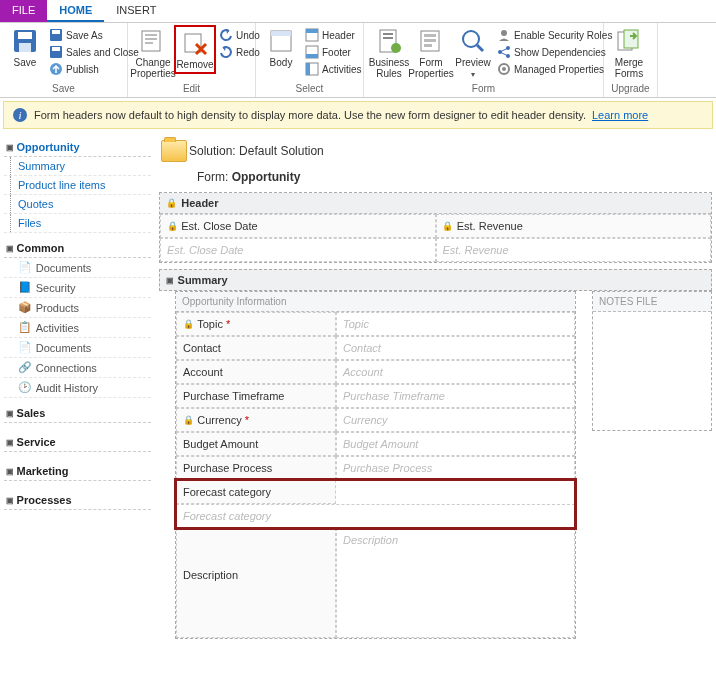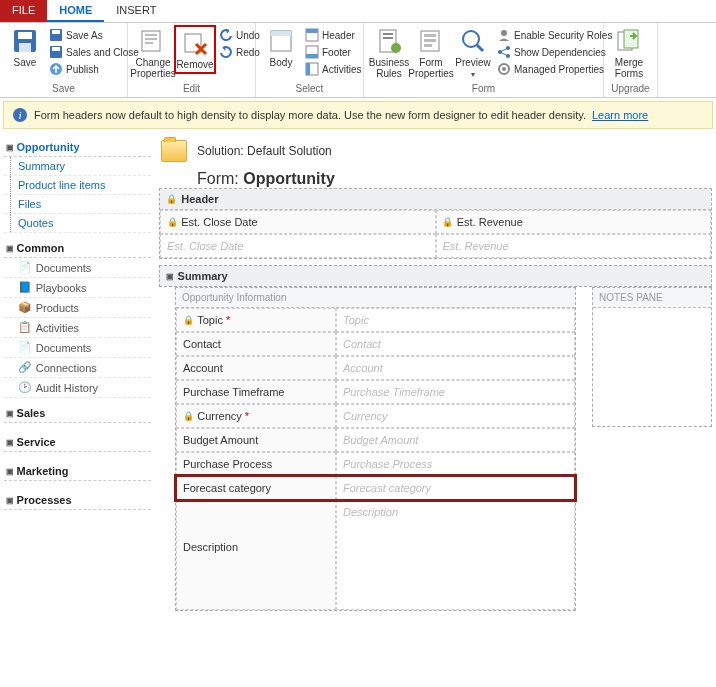--- a/index.html
+++ b/index.html
@@ -1,19 +1,19 @@
 <!DOCTYPE html>
 <html><head>
 <meta charset="utf-8">
 <style>
 * { box-sizing: border-box; margin: 0; padding: 0; }
 body { font-family: "Segoe UI", Tahoma, sans-serif; font-size: 11px; color: #333; background: #fff; width: 716px; }
 .tabs { display: flex; background: #fff; border-bottom: 1px solid #ccc; }
 .tab { padding: 4px 12px; font-size: 11px; cursor: pointer; }
-.tab.file { background: #b91c1c; color: #fff; }
+.tab.file { background: #a21caf; color: #fff; }
 .tab.active { color: #0F6CBD; border-bottom: 2px solid #0F6CBD; font-weight: 600; }
 .ribbon { display: flex; background: #fff; border-bottom: 1px solid #ccc; height: 75px; }
 .rgroup { display: flex; flex-direction: column; border-right: 1px solid #e0e0e0; padding: 2px 4px; }
 .rgroup-body { flex: 1; display: flex; align-items: flex-start; }
 .rgroup-label { text-align: center; font-size: 10px; color: #666; padding: 1px 0; }
 .rbtn-lg { display: flex; flex-direction: column; align-items: center; justify-content: center; padding: 2px 6px; cursor: pointer; min-width: 42px;}
 .rbtn-lg .ico { width: 28px; height: 28px; display:flex; align-items:center; justify-content:center; }
 .rbtn-lg .lbl { font-size: 10px; text-align: center; line-height: 1.1; margin-top: 2px; }
 .rbtn-sm { display: flex; align-items: center; padding: 1px 3px; cursor: pointer; font-size: 10px; gap: 3px; white-space: nowrap; }
 .rbtn-sm .ico { width: 14px; height: 14px; display:flex; align-items:center; justify-content:center; }
@@ -23,40 +23,40 @@
 .info-bar a { color: #0066cc; text-decoration: underline; cursor: pointer; }
 .main { display: flex; }
 .sidebar { width: 155px; padding: 6px 4px; }
 .nav-sec { margin-bottom: 6px; }
 .nav-hdr { font-size: 11px; font-weight: bold; color: #222; padding: 3px 2px; border-bottom: 1px dashed #ccc; cursor: pointer; display:flex; align-items:center; gap:3px;}
 .nav-hdr.primary { color: #0F6CBD; }
 .nav-item { font-size: 11px; color: #0F6CBD; padding: 3px 4px 3px 14px; cursor: pointer; border-bottom: 1px dashed #e5e5e5; position: relative; display:flex; align-items:center; gap:4px;}
 .nav-item.common { color: #555; }
 .tree-line { position:absolute; left:6px; top:0; bottom:0; border-left:1px dotted #999; }
 .content { flex: 1; padding: 4px; }
-.sol-row { display: flex; align-items: center; gap: 10px; margin: 4px 0 8px 2px; }
+.sol-row { display: flex; align-items: center; gap: 2px; margin: 4px 0 8px 2px; }
 .folder-ico { width: 26px; height: 22px; background: linear-gradient(#FFE9A8,#F6C34B); border:1px solid #D9A93A; border-radius:2px; position:relative; }
 .folder-ico::before{content:"";position:absolute;top:-4px;left:2px;width:10px;height:4px;background:#F6C34B;border:1px solid #D9A93A;border-bottom:none;border-radius:2px 2px 0 0;}
 .sol-txt { font-size: 12px; }
-.form-title { font-size: 16px; margin-left: 38px; }
+.form-title { font-size: 12px; margin-left: 38px; margin-bottom: 8px; }
 .form-title b { font-weight: bold; }
 .canvas-row { display:flex; gap:16px;padding-left:16px; }
 .canvas-col { flex:1; }
 .side-col { width:120px; }
 .section { border: 1px dashed #aaa; margin-bottom: 6px; background:#fff; }
 .sec-hdr { background: #eef0f2; padding: 4px 6px; font-size: 11px; font-weight: bold; display:flex; align-items:center; gap:4px; border-bottom:1px dashed #bbb;}
 .sec-hdr.sub { background:#f5f6f7; color:#999; font-weight:normal; font-size:10px; }
 .lock { color:#c0392b; font-size:9px; }
 .caret { font-size:8px; color:#555;}
 .field-grid { display:flex; }
 .field-cell { border:1px dashed #ccc; }
 .field-label { width: 160px; padding: 5px 6px; font-size: 11px; background:#fafafa; display:flex; align-items:center; gap:3px;}
 .field-input { flex:1; padding: 5px 6px; font-size: 11px; color: #bbb; font-style: italic; background:#fff;}
 .req { color:#c00; }
-.selected-field { outline: 3px solid #8B1A1A; outline-offset:-1px; position:relative; z-index:2;}
+.selected-field { outline: 3px solid #8B1A1A; outline-offset:-1px; position:relative; z-index:2;flex-direction:column;}
 .header-fields { display:flex; }
 .header-fields > div { flex:1; }
 .desc-row { display:flex; }
 .desc-label { width:160px; padding: 40px 6px; font-size:11px; background:#fafafa; border:1px dashed #ccc;}
 .desc-input { flex:1; padding:5px 6px; color:#bbb; font-style:italic; border:1px dashed #ccc; min-height:110px;}
 svg { display:block; }
 </style>
 </head>
 <body>
 
@@ -312,39 +312,39 @@
       <div class="nav-item">
           <span class="tree-line"></span>
           <span>Summary</span>
         </div>
       <div class="nav-item">
           <span class="tree-line"></span>
           <span>Product line items</span>
         </div>
       <div class="nav-item">
           <span class="tree-line"></span>
-          <span>Files</span>
+          <span>Quotes</span>
         </div>
       <div class="nav-item">
           <span class="tree-line"></span>
-          <span>Quotes</span>
+          <span>Files</span>
         </div>
     </div>
     <div class="nav-sec">
       <div class="nav-hdr">
           <span class="caret">▣</span>
           <span>Common</span>
         </div>
       <div class="nav-item common">
           <span>📄</span>
           <span>Documents</span>
         </div>
       <div class="nav-item common">
           <span>📘</span>
-          <span>Playbooks</span>
+          <span>Security</span>
         </div>
       <div class="nav-item common">
           <span>📦</span>
           <span>Products</span>
         </div>
       <div class="nav-item common">
           <span>📋</span>
           <span>Activities</span>
         </div>
       <div class="nav-item common">
@@ -479,19 +479,19 @@
               </div>
               <div class="field-cell field-input">Forecast category</div>
             </div>
           <div class="desc-row">
               <div class="desc-label"><span>Description</span></div>
               <div class="desc-input">Description</div>
             </div>
         </div>
         <div class="side-col">
           <div class="section" style="height:140px">
-              <div class="sec-hdr sub">NOTES PANE</div>
+              <div class="sec-hdr sub">NOTES FILE</div>
             </div>
         </div>
       </div>
     </div>
   </div>
 </div>
 
 </body></html>

